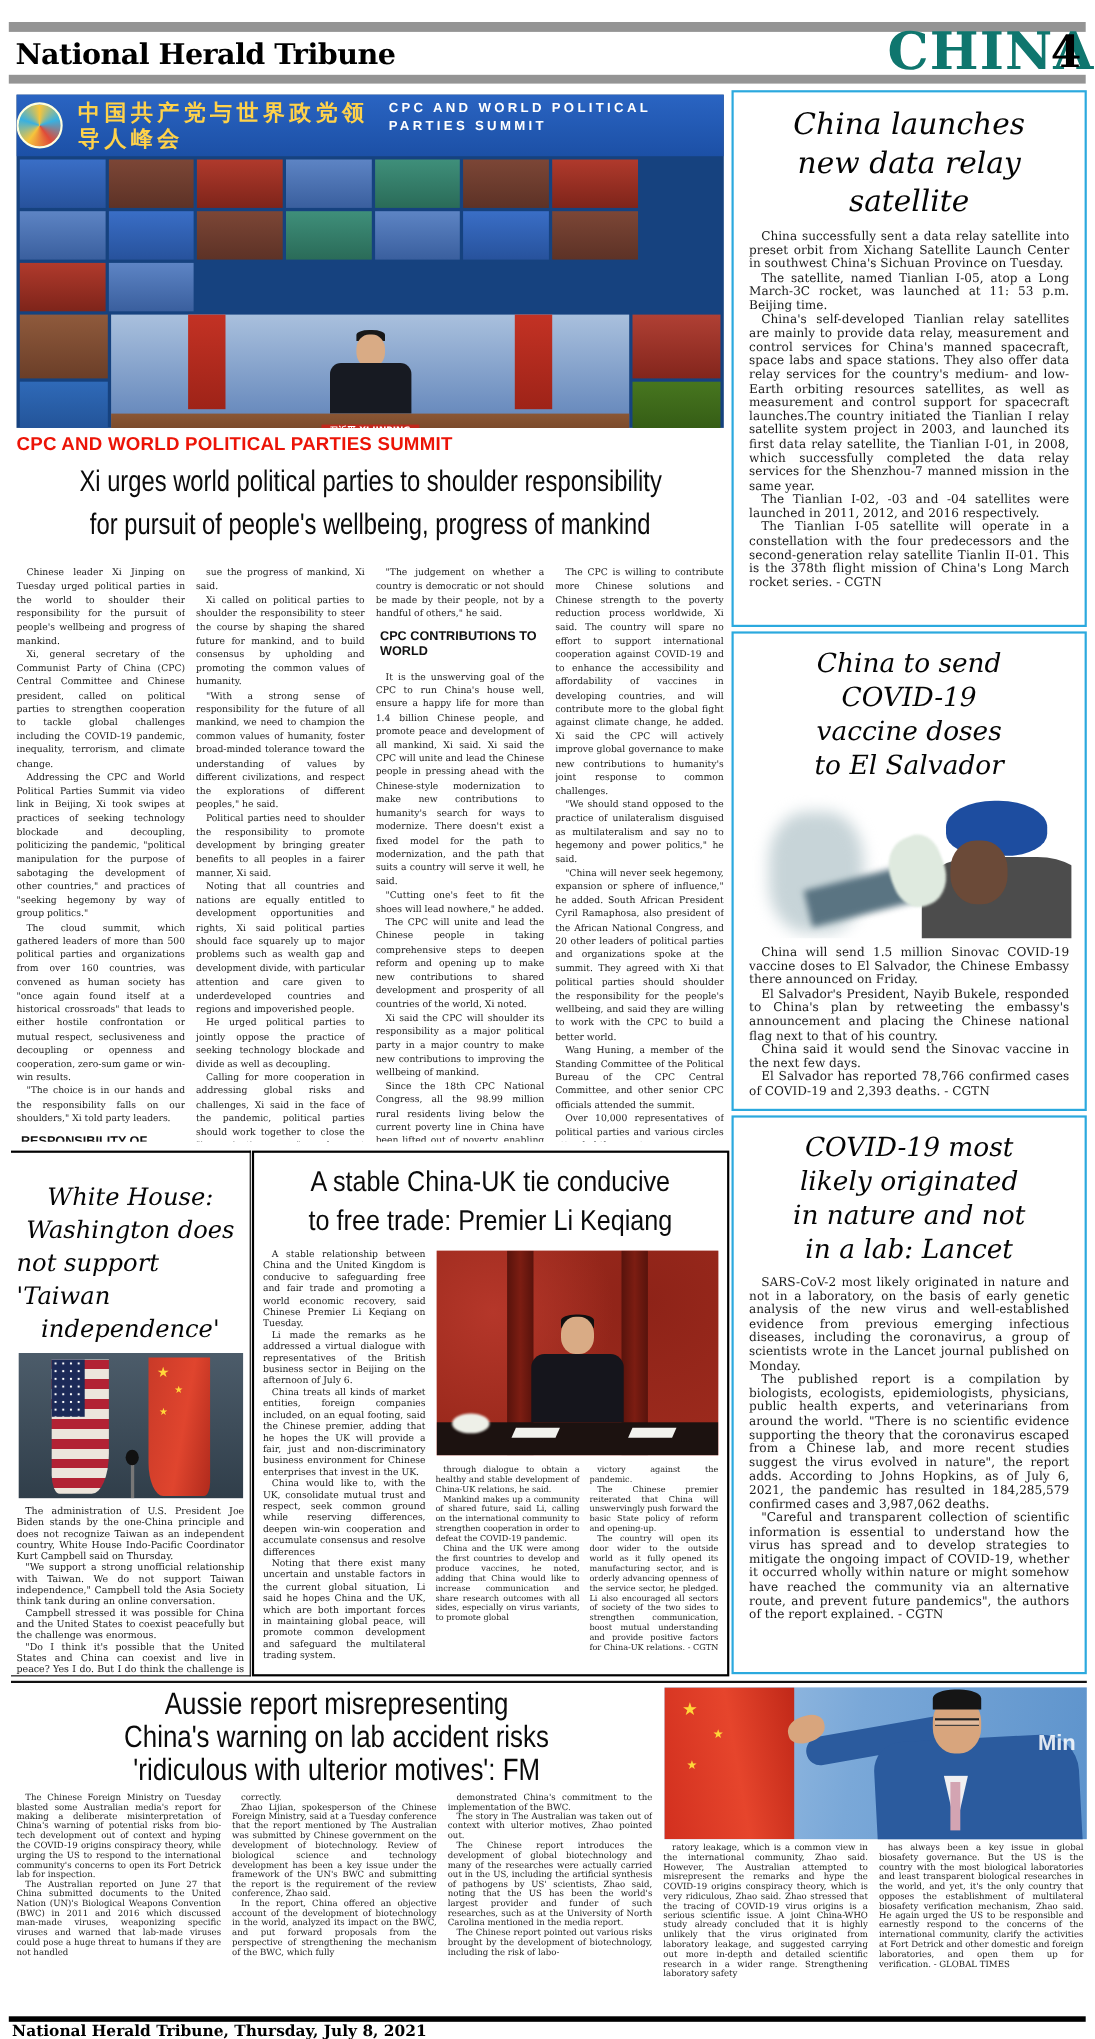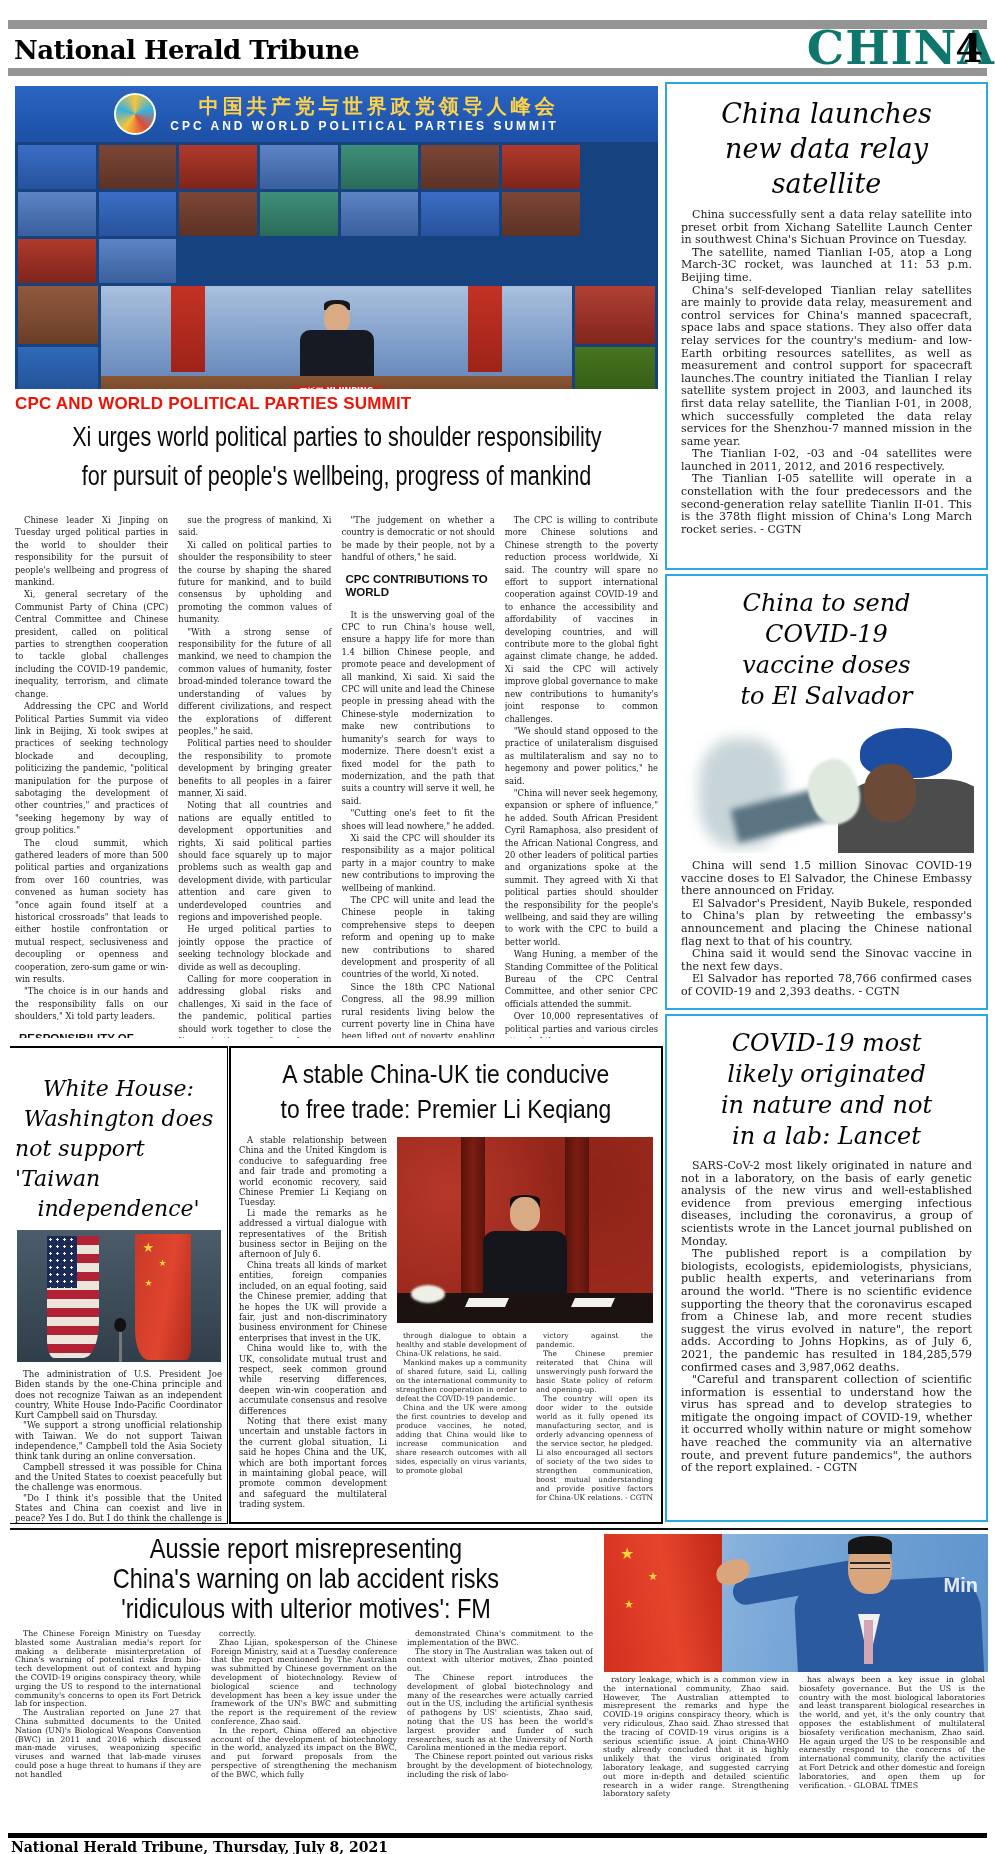--- a/index.html
+++ b/index.html
@@ -13,21 +13,21 @@
   .hbar.top{top:20px;height:9px}
   .hbar.bot{top:68px;height:8px}
   .mast-left{position:absolute;left:14px;top:36px;font:bold 26px/28px "DejaVu Serif",serif;letter-spacing:-.5px;color:#000}
   .mast-center{position:absolute;left:0;right:0;top:24px;text-align:right;font:bold 47px/47px "DejaVu Serif",serif;letter-spacing:1px;color:#0f766e}
   .mast-right{position:absolute;right:12px;top:28px;font:bold 40px/40px "DejaVu Serif",serif;color:#000}
 
   
   .summit{left:15px;top:86px;width:643px;height:303px;background:#16427f;overflow:hidden}
   .s-banner{height:56px;background:linear-gradient(#2a64c2,#1c50a6);display:flex;align-items:center;justify-content:center;gap:14px;position:relative}
   .s-emblem{width:42px;height:42px;border-radius:50%;background:conic-gradient(#f6c53c,#39b0e0,#e04a38,#f6c53c,#39b0e0,#f6c53c);border:2px solid #ffd;flex:0 0 auto}
-  .s-bt{display:flex;flex-direction:column;align-items:flex-end}
+  .s-bt{display:flex;align-items:flex-start}
   .s-cn{color:#ffd24a;font:bold 20px/24px "DejaVu Sans",sans-serif;letter-spacing:4px}
   .s-en{color:#fff;font:bold 12px/16px "Liberation Sans",sans-serif;letter-spacing:3px}
   .s-grid{display:flex;flex-wrap:wrap;gap:3px;padding:3px 3px 0 3px}
   .s-tile{width:77.7px;height:44px;background:#35609e}
   .s-tile:nth-child(4n+1){background:linear-gradient(#3a6ec6,#27529c)}
   .s-tile:nth-child(4n+2){background:linear-gradient(#7c4636,#5d3226)}
   .s-tile:nth-child(4n+3){background:linear-gradient(#b03a2c,#7e241a)}
   .s-tile:nth-child(4n+4){background:linear-gradient(#5d84c4,#3a5f9e)}
   .s-tile:nth-child(6n+5){background:linear-gradient(#3f8f7a,#2a6b58)}
   .s-main{display:flex;gap:3px;padding:3px}
@@ -221,22 +221,22 @@
         </div>
     </div>
     <div class="mcol">
       <div>
           <p>"The judgement on whether a country is democratic or not should be made by their people, not by a handful of others," he said.</p>
         </div>
       <div class="subhead">CPC CONTRIBUTIONS TO WORLD</div>
       <div>
           <p>It is the unswerving goal of the CPC to run China's house well, ensure a happy life for more than 1.4 billion Chinese people, and promote peace and development of all mankind, Xi said. Xi said the CPC will unite and lead the Chinese people in pressing ahead with the Chinese-style modernization to make new contributions to humanity's search for ways to modernize. There doesn't exist a fixed model for the path to modernization, and the path that suits a country will serve it well, he said.</p>
           <p>"Cutting one's feet to fit the shoes will lead nowhere," he added.</p>
+          <p>The CPC will unite and lead the Chinese people in taking comprehensive steps to deepen reform and opening up to make new contributions to shared development and prosperity of all countries of the world, Xi noted.</p>
           <p>Xi said the CPC will shoulder its responsibility as a major political party in a major country to make new contributions to improving the wellbeing of mankind.</p>
-          <p>The CPC will unite and lead the Chinese people in taking comprehensive steps to deepen reform and opening up to make new contributions to shared development and prosperity of all countries of the world, Xi noted.</p>
           <p>Since the 18th CPC National Congress, all the 98.99 million rural residents living below the current poverty line in China have been lifted out of poverty, enabling the country to meet the poverty reduction target set out in the UN 2030 Agenda for Sustainable Development 10 years ahead of schedule.</p>
         </div>
     </div>
     <div class="mcol">
       <div>
           <p>The CPC is willing to contribute more Chinese solutions and Chinese strength to the poverty reduction process worldwide, Xi said. The country will spare no effort to support international cooperation against COVID-19 and to enhance the accessibility and affordability of vaccines in developing countries, and will contribute more to the global fight against climate change, he added. Xi said the CPC will actively improve global governance to make new contributions to humanity's joint response to common challenges.</p>
           <p>"We should stand opposed to the practice of unilateralism disguised as multilateralism and say no to hegemony and power politics," he said.</p>
           <p>"China will never seek hegemony, expansion or sphere of influence," he added. South African President Cyril Ramaphosa, also president of the African National Congress, and 20 other leaders of political parties and organizations spoke at the summit. They agreed with Xi that political parties should shoulder the responsibility for the people's wellbeing, and said they are willing to work with the CPC to build a better world.</p>
           <p>Wang Huning, a member of the Standing Committee of the Political Bureau of the CPC Central Committee, and other senior CPC officials attended the summit.</p>
           <p>Over 10,000 representatives of political parties and various circles attended the event.</p>

